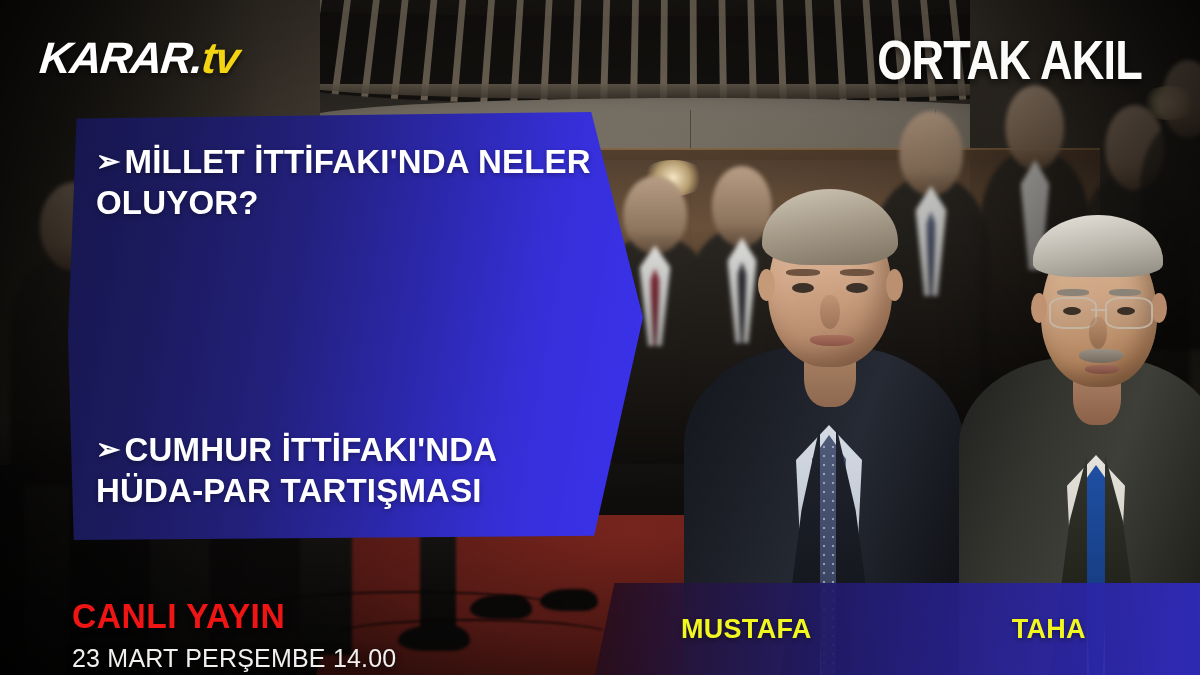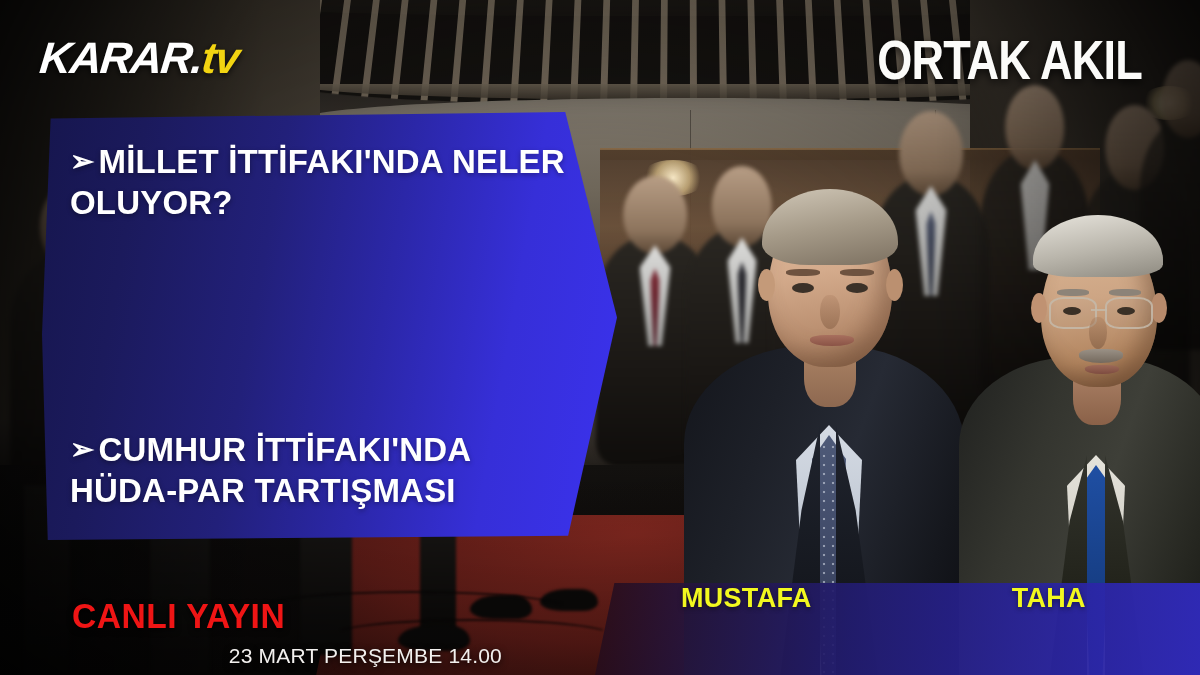--- a/index.html
+++ b/index.html
@@ -219,21 +219,21 @@
   .p-glass-bridge {
     position: absolute;
     height: 2px;
     background: rgba(196,186,170,.8);
   }
   .p-stache { position: absolute; border-radius: 44% 44% 60% 60%; }
 
   
   #headline-panel {
     position: absolute;
-    left: 42px;
+    left: 68px;
     top: 112px;
     width: 575px;
     height: 428px;
     background: linear-gradient(100deg,
         #16164e 0%, #1b1a5c 16%, #22207a 38%, #2b27a8 58%, #362fd8 78%, #3b32ee 100%);
     clip-path: polygon(1.5% 1.5%, 91% 0%, 100% 48%, 91.5% 99%, 1% 100%, 0% 52%);
     box-shadow: 0 8px 34px rgba(0,0,0,.55);
   }
   .headline-inner {
     position: absolute;
@@ -304,41 +304,40 @@
     font-weight: 800;
     color: #ef1515;
     letter-spacing: .5px;
     text-transform: uppercase;
     text-shadow: 0 2px 6px rgba(0,0,0,.9);
     transform: scaleX(.96);
     transform-origin: left center;
   }
   #broadcast-date {
     margin-top: 8px;
-    font-size: 21px;
+    font-size: 25px;
     font-weight: 400;
     color: #f2f0ee;
     letter-spacing: .2px;
     text-transform: uppercase;
     text-shadow: 0 2px 7px rgba(0,0,0,.95);
-    text-align: right;
   }
 
   
   #guest-bar {
     position: absolute;
     left: 595px; bottom: 0;
     width: 605px; height: 92px;
     background: linear-gradient(95deg,
         rgba(38,12,24,.88) 0%, rgba(36,20,62,.90) 16%,
         rgba(34,28,112,.92) 42%, rgba(40,34,150,.93) 68%,
         rgba(48,42,190,.94) 100%);
     clip-path: polygon(3.2% 0, 100% 0, 100% 100%, 0% 100%);
     display: flex;
-    align-items: flex-start;
+    align-items: center;
   }
   .guest {
     flex: 1;
     text-align: center;
     color: #f2f81f;
     font-weight: 800;
     font-size: 27px;
     line-height: 1.14;
     letter-spacing: .3px;
     text-transform: uppercase;

